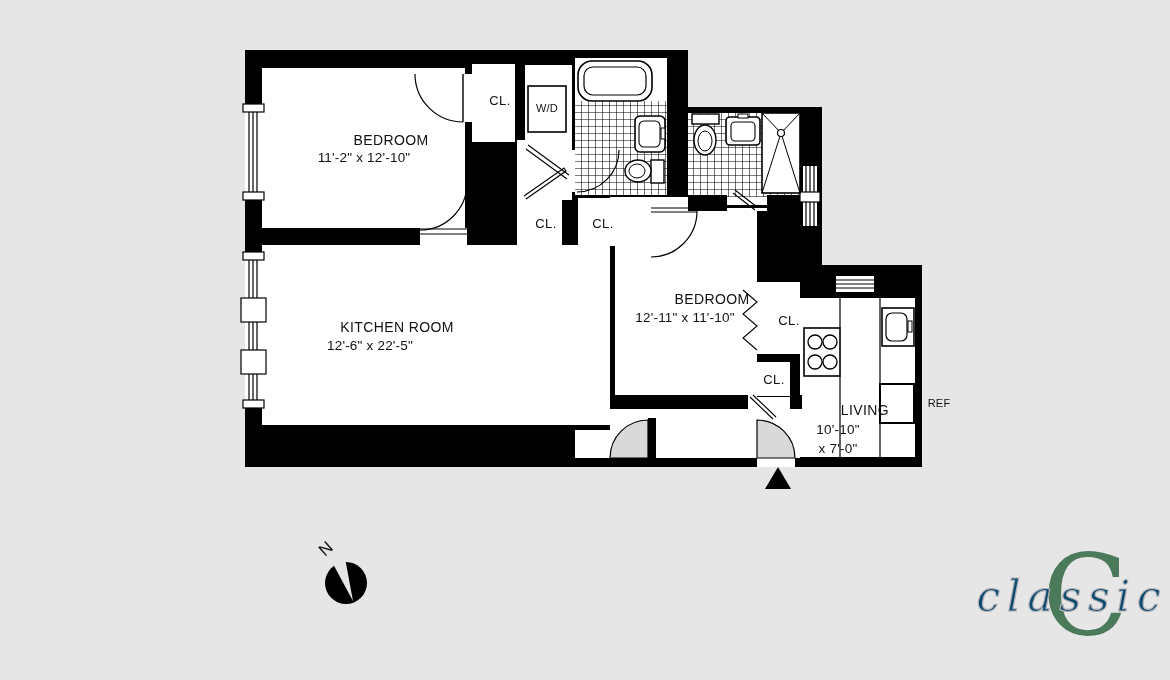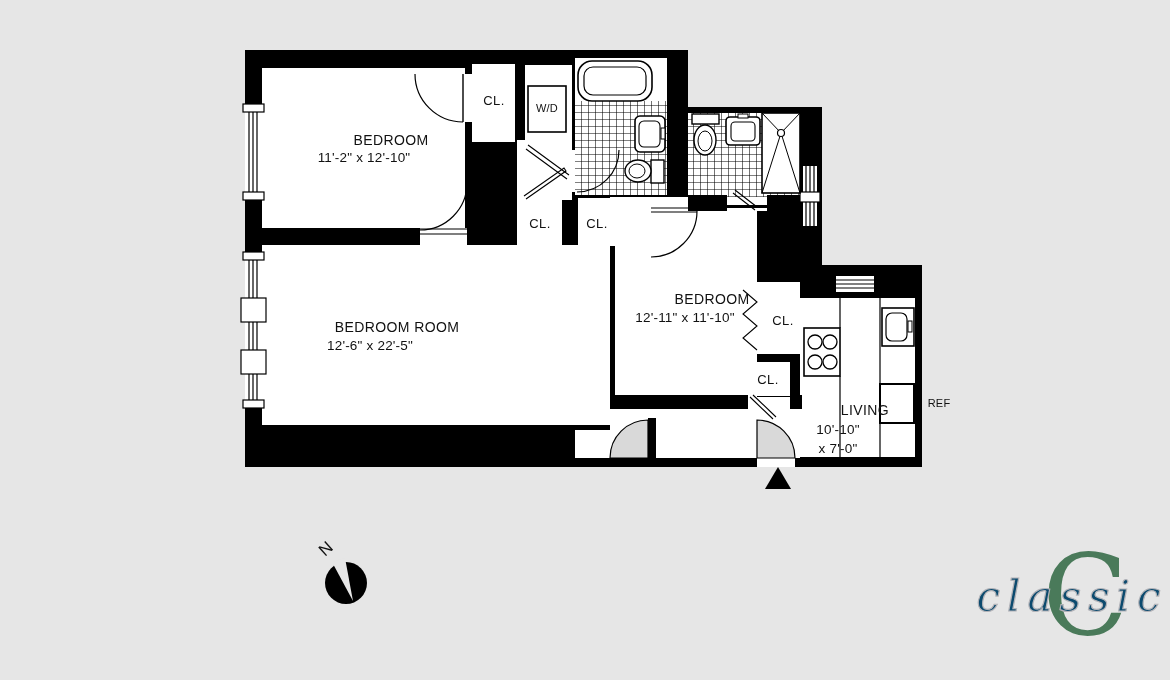--- a/index.html
+++ b/index.html
@@ -3,21 +3,21 @@
 <meta charset="utf-8">
 <style>
   html,body{margin:0;padding:0;background:#e6e6e6;}
   #stage{position:relative;width:1170px;height:680px;background:#e6e6e6;overflow:hidden;
          font-family:"Liberation Sans",sans-serif;}
   #plan-svg{position:absolute;left:0;top:0;}
   .lbl{position:absolute;transform:translate(-50%,-50%);color:#111;white-space:nowrap;
        text-align:center;line-height:1.25;}
   .room-name{font-size:14px;letter-spacing:.4px;margin-left:27px;}
   .room-dims{font-size:13.5px;letter-spacing:.2px;}
-  .cl{font-size:13px;letter-spacing:.5px;}
+  .cl{font-size:13px;letter-spacing:.5px;margin-left:6px;}
   .tiny{font-size:11px;letter-spacing:.2px;}
   .north-n{font-size:17px;font-weight:500;transform:translate(-50%,-50%) rotate(-42deg);}
   
   #logo{position:absolute;left:1000px;top:535px;width:170px;height:125px;}
   #logo .mono{position:absolute;left:85px;top:60px;transform:translate(-50%,-50%);
       font-family:"DejaVu Serif",serif;font-size:112px;font-weight:400;color:#4a7a5a;line-height:1;}
   #logo .script{position:absolute;left:72px;top:62px;transform:translate(-50%,-50%);
       font-family:"DejaVu Serif",serif;font-style:italic;font-size:42px;letter-spacing:7px;
       color:#0c4a6e;-webkit-text-stroke:1.2px #b3b3b8;line-height:1;}
 </style>
@@ -180,21 +180,21 @@
 
     <g>
       <circle cx="346" cy="583" r="21" fill="#000"></circle>
       <polygon points="353,601 332,562 345,558" fill="#e6e6e6"></polygon>
     </g>
   </svg>
 
   <div class="lbl room-name" style="left:364px;top:141px">BEDROOM</div>
   <div class="lbl room-dims" style="left:364px;top:158px">11'-2" x 12'-10"</div>
 
-  <div class="lbl room-name" style="left:370px;top:328px">BEDROOM ROOM</div>
+  <div class="lbl room-name" style="left:370px;top:328px">KITCHEN ROOM</div>
   <div class="lbl room-dims" style="left:370px;top:346px">12'-6" x 22'-5"</div>
 
   <div class="lbl room-name" style="left:685px;top:300px">BEDROOM</div>
   <div class="lbl room-dims" style="left:685px;top:318px">12'-11" x 11'-10"</div>
 
   <div class="lbl room-name" style="left:838px;top:411px">LIVING</div>
   <div class="lbl room-dims" style="left:838px;top:430px">10'-10"</div>
   <div class="lbl room-dims" style="left:838px;top:449px">x 7'-0"</div>
 
   <div class="lbl cl" style="left:494px;top:101px">CL.</div>

